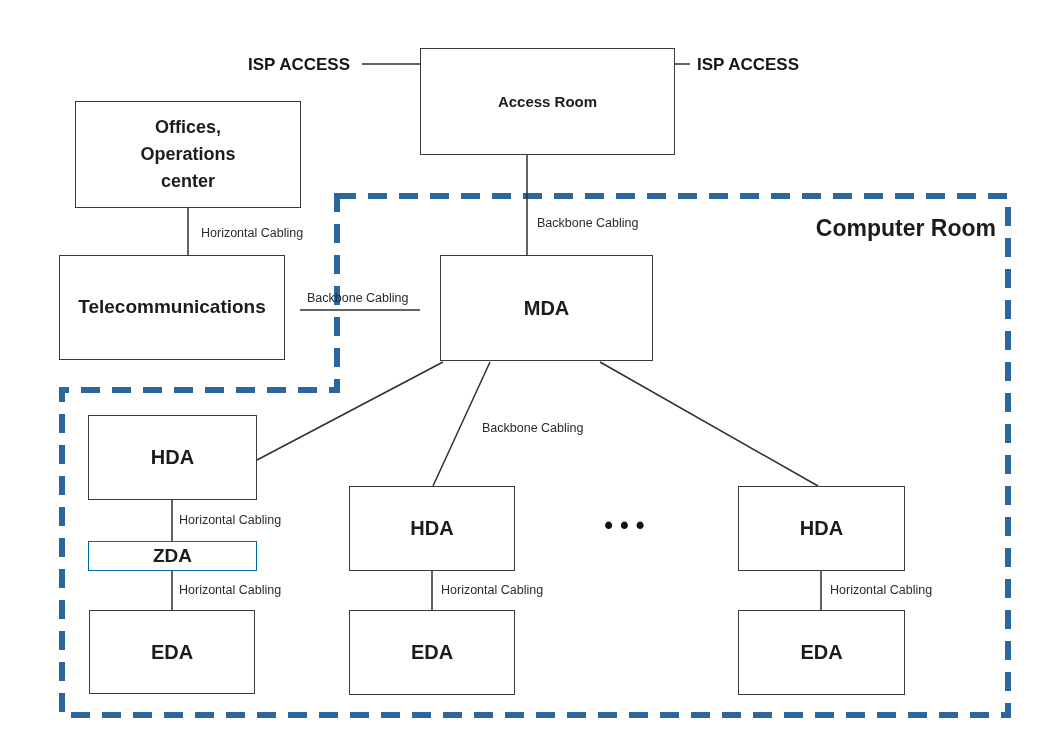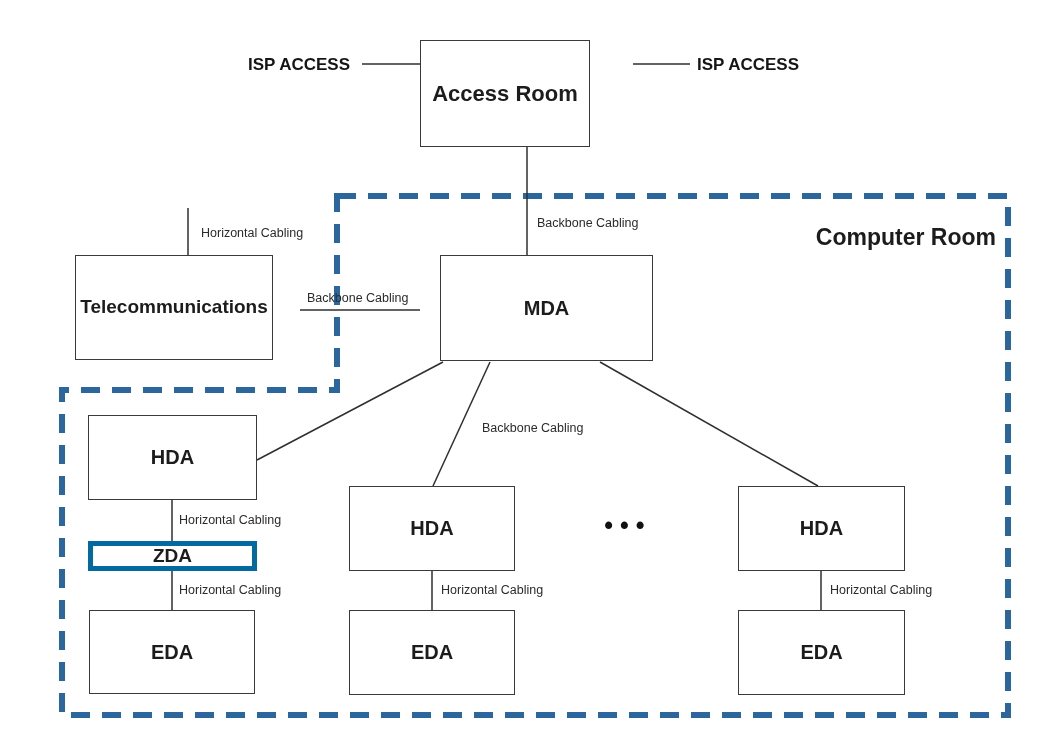--- a/index.html
+++ b/index.html
@@ -14,35 +14,35 @@
   #wires{position:absolute;left:0;top:0;width:1060px;height:750px;}
   .box{
     position:absolute;
     border:1.6px solid #3a3a3a;
     background:#ffffff;
     display:flex;align-items:center;justify-content:center;
     text-align:center;
     font-weight:bold;color:#1c1c1c;
     box-sizing:border-box;
   }
-  .box.thin{border:5px solid #0369a1;}
+  .box.thin{border:1px solid #0369a1;}
   .node-label{line-height:1.5;}
   .cable-lbl{
     position:absolute;
     font-size:12.5px;color:#2b2b2b;
     white-space:nowrap;font-weight:400;
   }
   .isp-lbl{
     position:absolute;
     font-size:17px;font-weight:bold;color:#151515;
     white-space:nowrap;
   }
   .room-lbl{
     position:absolute;
-    left:790px;top:224px;width:206px;
+    left:790px;top:215px;width:206px;
     text-align:right;
     font-size:23px;font-weight:bold;color:#1c1c1c;
     white-space:nowrap;
   }
   .dots{
     position:absolute;
     left:600px;top:511px;width:56px;
     text-align:center;
     font-size:25px;font-weight:bold;color:#111;
     letter-spacing:7px;
@@ -71,26 +71,33 @@
       <path d="M432 571 V610"></path>
       <path d="M821 571 V610"></path>
     </g>
   </svg>
 
   <div class="isp-lbl" style="left:245px;top:55px;width:105px;text-align:right;">ISP ACCESS</div>
   <div class="isp-lbl" style="left:697px;top:55px;">ISP ACCESS</div>
 
   <div class="room-lbl">Computer Room</div>
 
-  <div class="box" style="left:420px;top:40px;width:170px;height:107px;font-size:22px;">
+  <div class="box" style="left:420px;top:48px;width:255px;height:107px;font-size:15px;">
     <span>Access Room</span>
   </div>
 
+  <div class="box" style="left:75px;top:101px;width:226px;height:107px;font-size:18px;">
+    <span class="node-label">
+      <span style="display:block">Offices,</span>
+      <span style="display:block">Operations</span>
+      <span style="display:block">center</span>
+    </span>
+  </div>
 
-  <div class="box" style="left:75px;top:255px;width:198px;height:105px;font-size:19px;">
+  <div class="box" style="left:59px;top:255px;width:226px;height:105px;font-size:19px;">
     <span class="node-label">
       <span style="display:block">Telecommunications</span>
     </span>
   </div>
 
   <div class="box" style="left:440px;top:255px;width:213px;height:106px;font-size:20px;">
     <span>MDA</span>
   </div>
 
   <div class="box" style="left:88px;top:415px;width:169px;height:85px;font-size:20px;">

